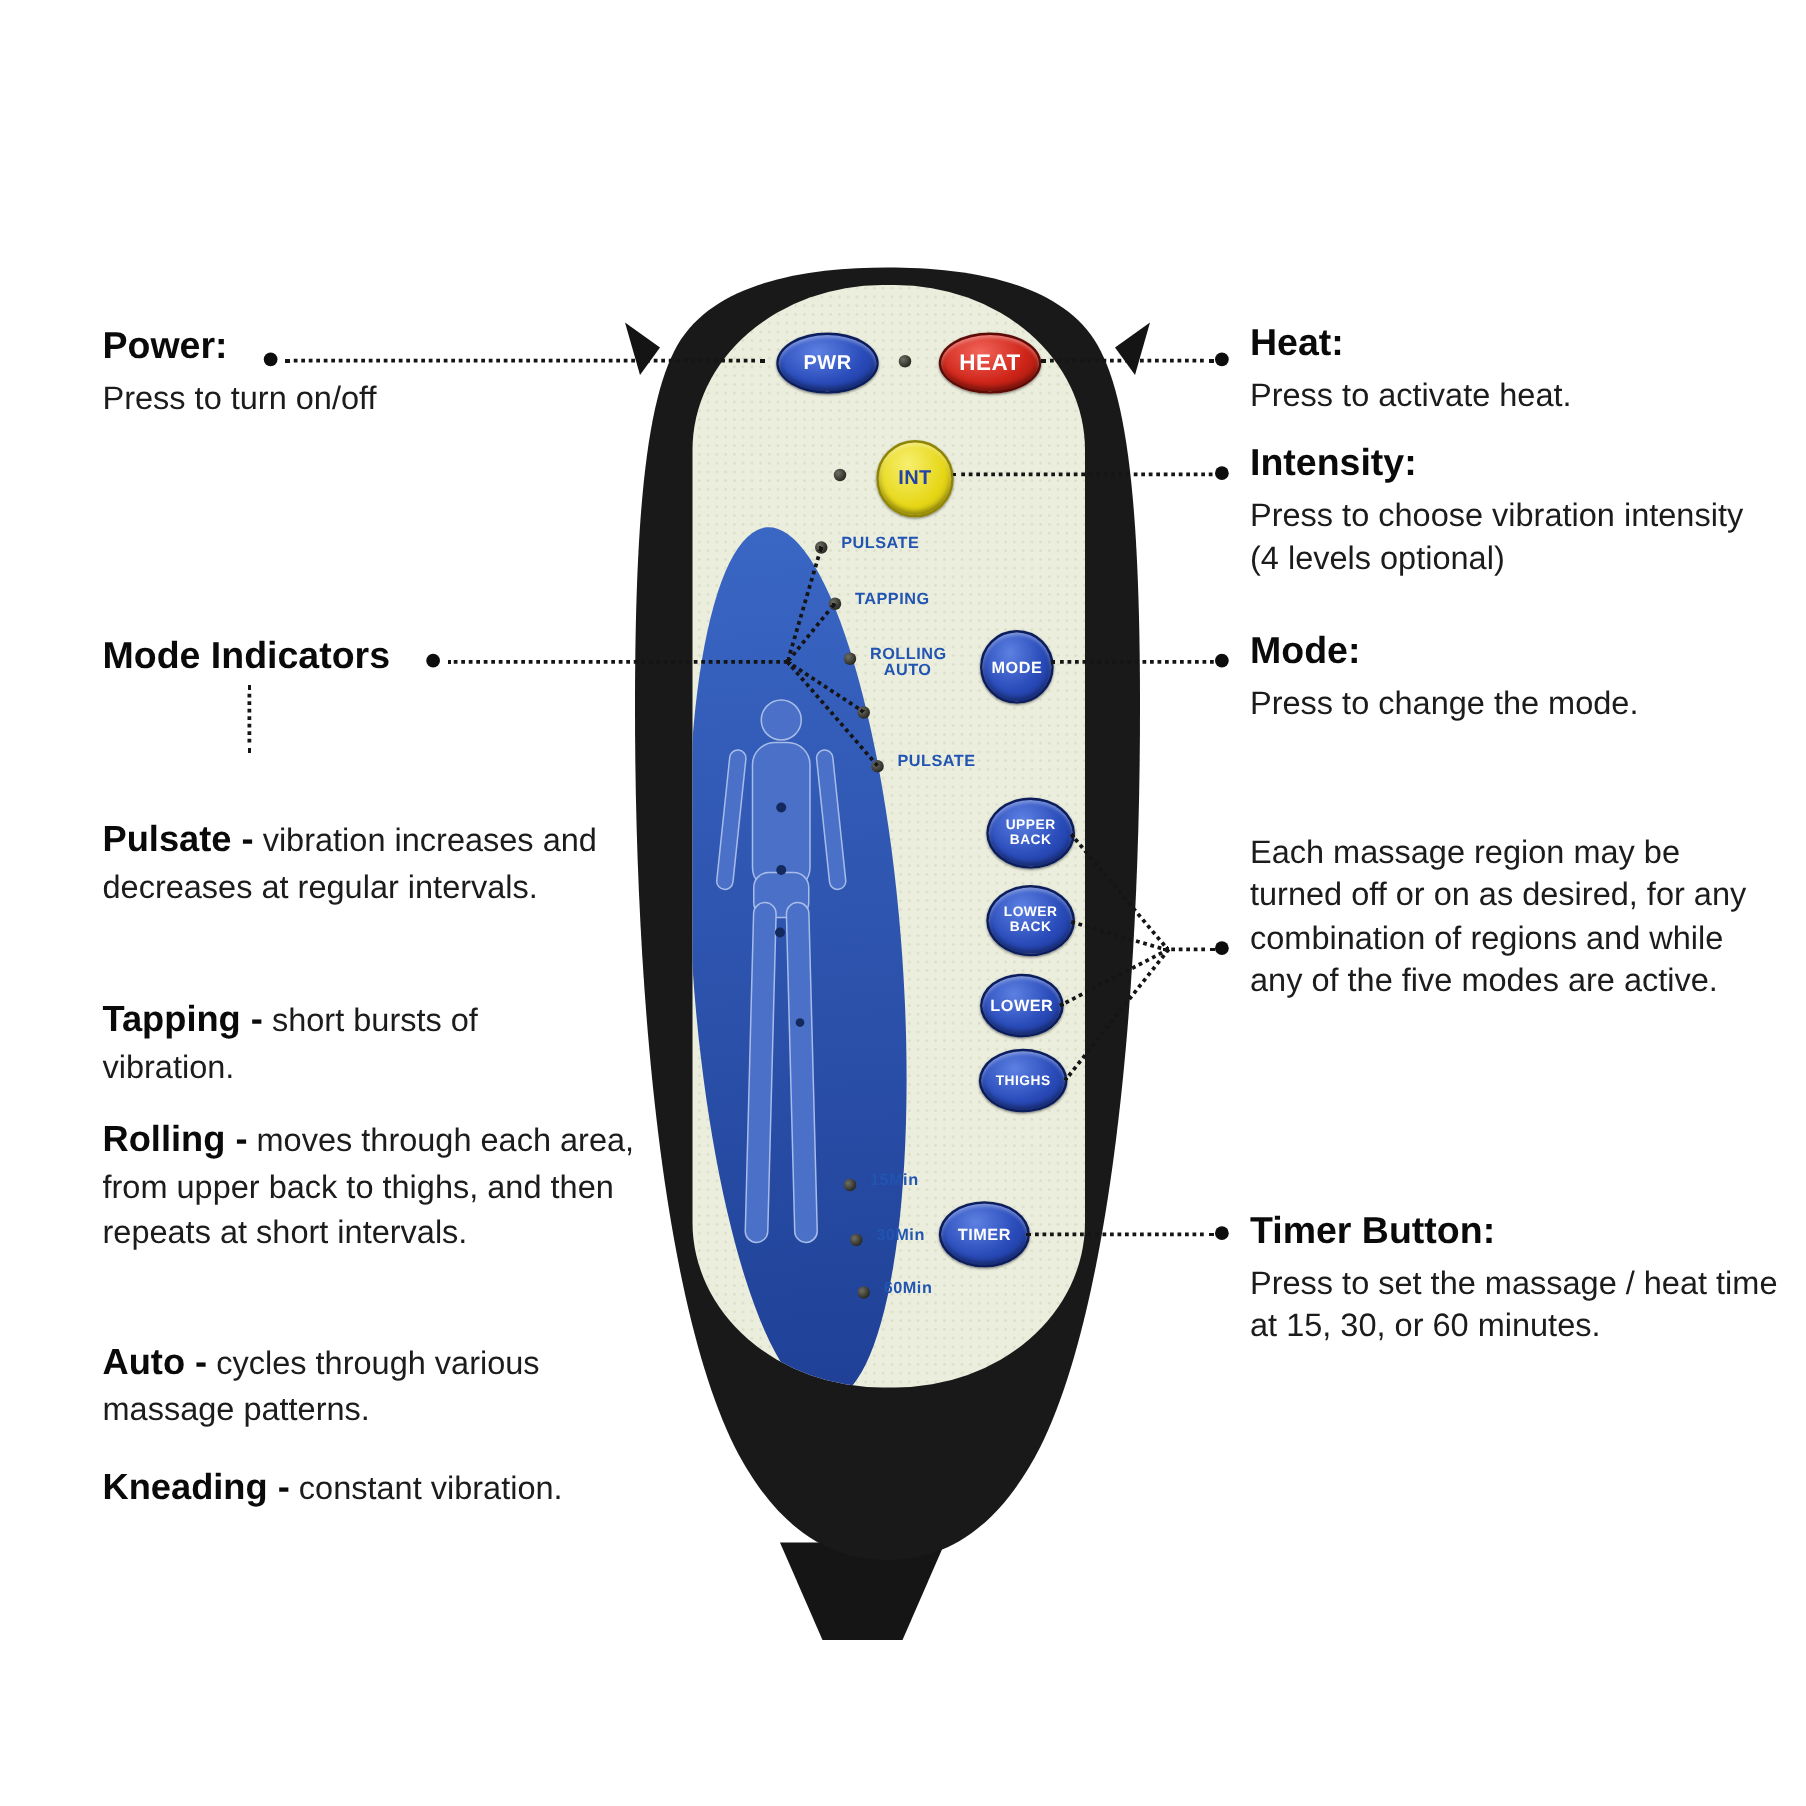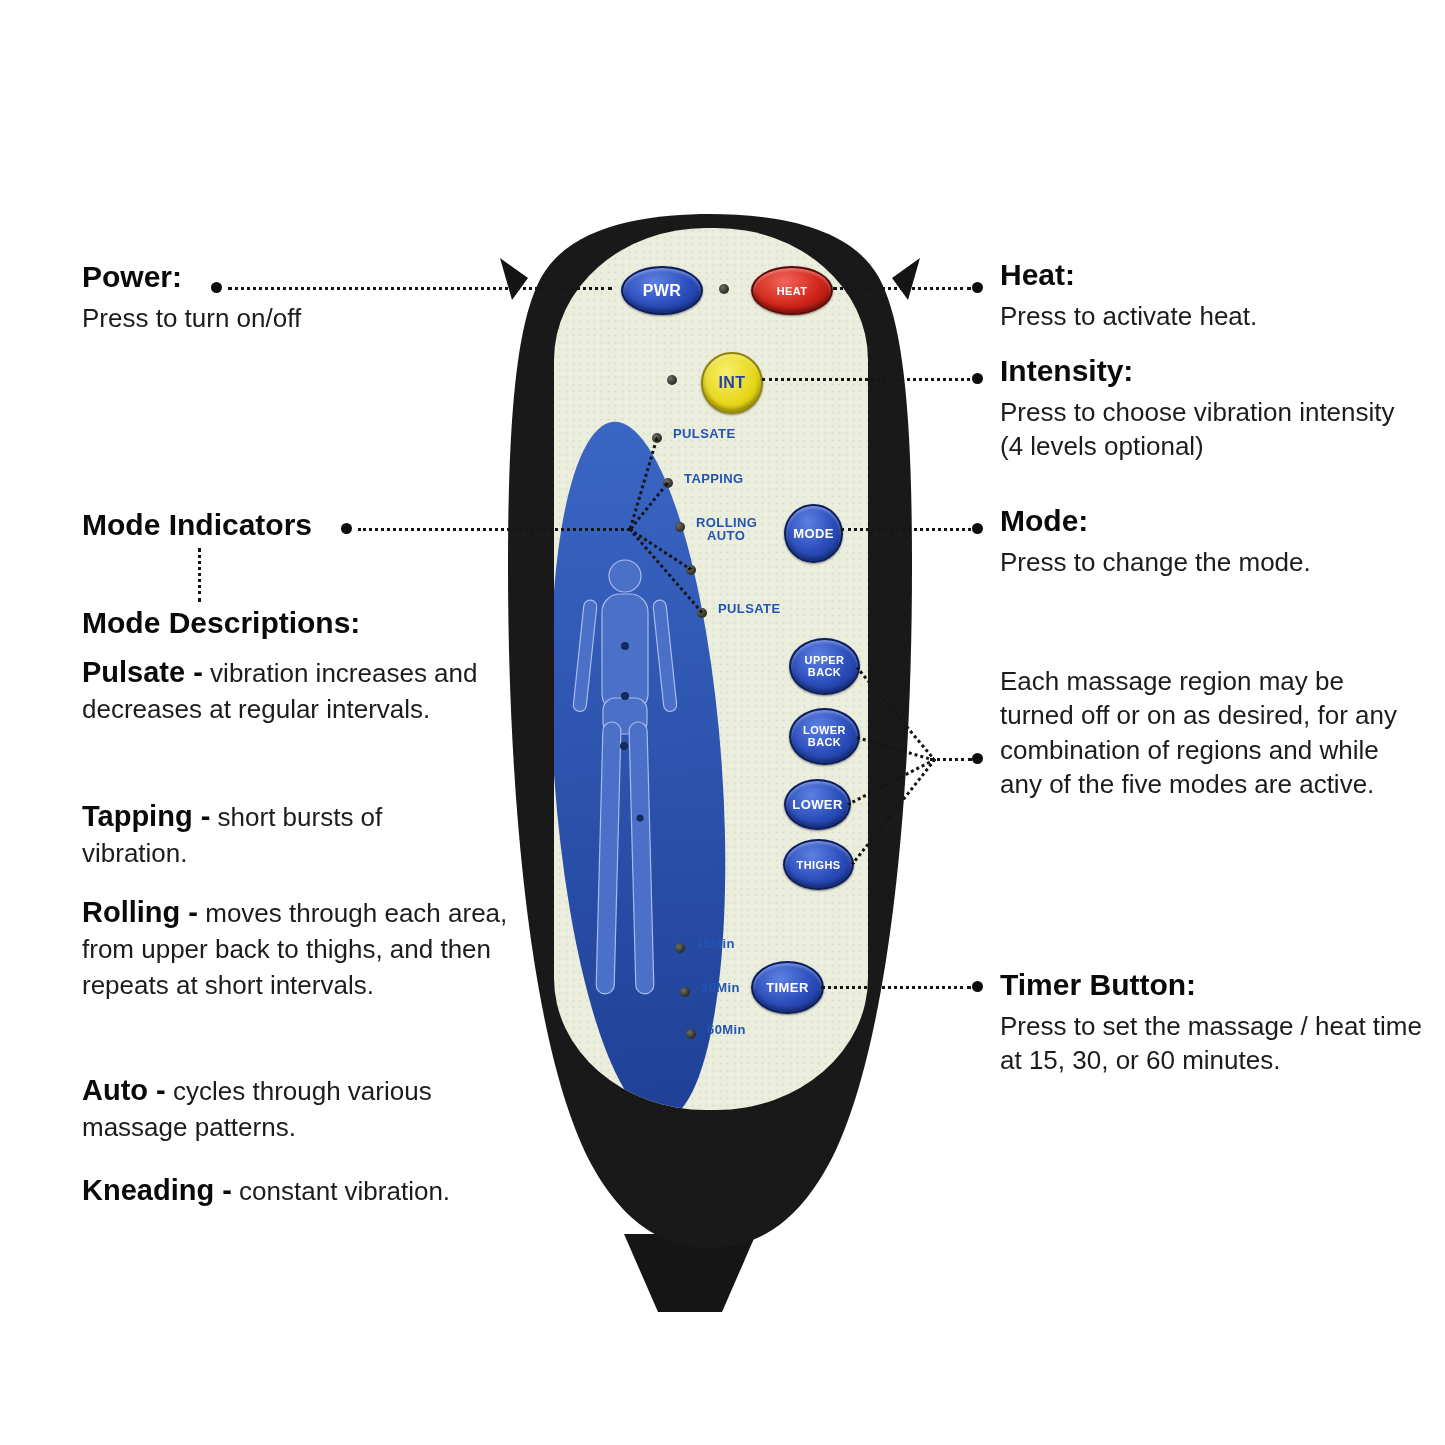--- a/index.html
+++ b/index.html
@@ -71,21 +71,21 @@
         <circle cx="125" cy="440" r="4"></circle>
         <circle cx="125" cy="490" r="4"></circle>
         <circle cx="124" cy="540" r="4"></circle>
         <circle cx="140" cy="612" r="3.5"></circle>
       </g>
     </g>
   </svg>
 
   <div class="btn btn-blue" style="left:621px;top:266px;width:78px;height:45px;font-size:16px;">PWR</div>
   <div class="led" style="left:719px;top:284px;"></div>
-  <div class="btn btn-red" style="left:751px;top:266px;width:78px;height:45px;font-size:11px;">HEAT</div>
+  <div class="btn btn-red" style="left:751px;top:266px;width:78px;height:45px;font-size:18px;">HEAT</div>
 
   <div class="led" style="left:667px;top:375px;"></div>
   <div class="btn btn-yellow" style="left:701px;top:352px;width:58px;height:58px;font-size:16px;">INT</div>
 
   <div class="led" style="left:652px;top:433px;"></div>
   <div class="ind-label" style="left:673px;top:426px;">PULSATE</div>
   <div class="led" style="left:663px;top:478px;"></div>
   <div class="ind-label" style="left:684px;top:471px;">TAPPING</div>
   <div class="led" style="left:675px;top:522px;"></div>
   <div class="ind-label" style="left:696px;top:515px;">ROLLING</div>
@@ -146,21 +146,20 @@
   <div class="ldot" style="left:972px;top:981px;"></div>
   <div class="leader" style="left:821px;top:986px;width:150px;"></div>
 
   <div class="abs" style="left:82px;top:260px;width:380px;">
     <p class="heading">Power:</p>
     <p class="bodytext">Press to turn on/off</p>
   </div>
 
   <p class="heading abs" style="left:82px;top:508px;">Mode Indicators</p>
 
-  <p class="heading abs" style="left:82px;top:606px;">Mode Descriptions:</p>
 
   <p class="desc abs" style="left:82px;top:652px;width:410px;">
     <span class="term">Pulsate -</span>
     <span>vibration increases and decreases at regular intervals.</span>
   </p>
   <p class="desc abs" style="left:82px;top:796px;width:410px;">
     <span class="term">Tapping -</span>
     <span>short bursts of vibration.</span>
   </p>
   <p class="desc abs" style="left:82px;top:1070px;width:430px;">

